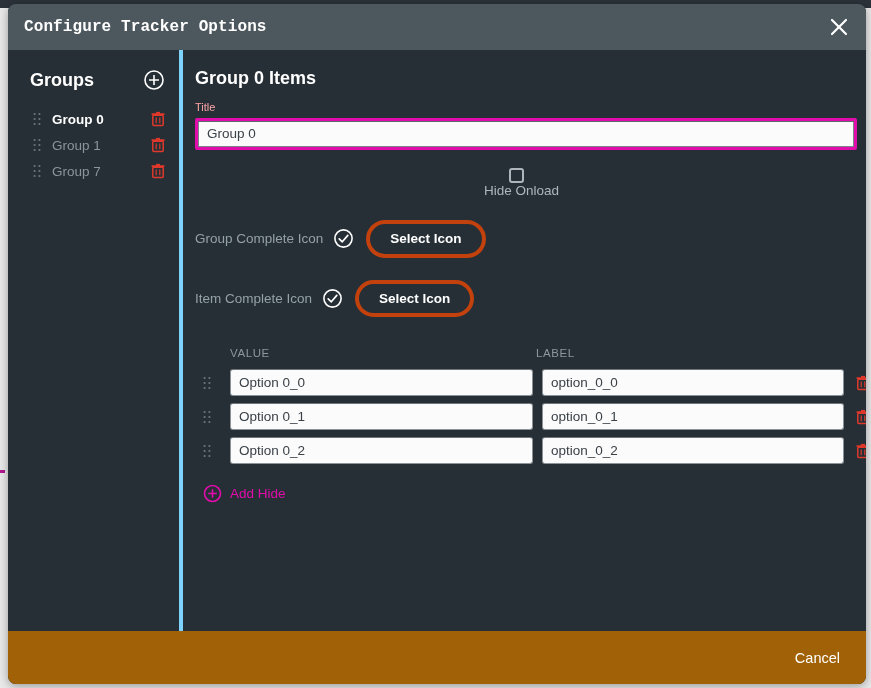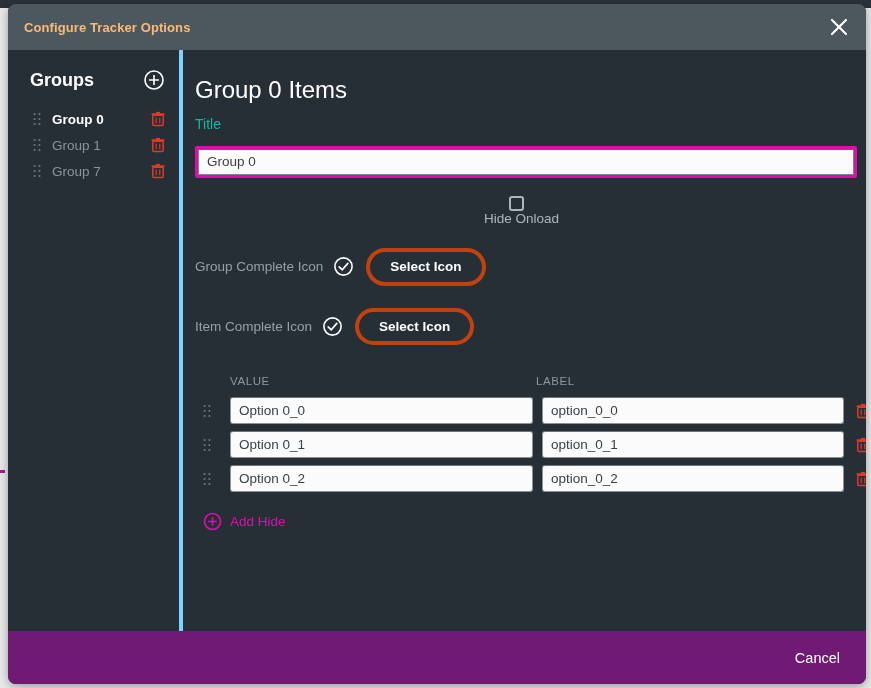--- a/index.html
+++ b/index.html
@@ -45,24 +45,25 @@
   .dlg-header {
     position: relative;
     height: 46px;
     flex: 0 0 46px;
     background: #4d585e;
     display: flex;
     align-items: center;
     padding: 0 14px 0 16px;
   }
   .dlg-title {
-    color: #fdba74;
-    font-size: 13px;
+    color: #ffffff;
+    font-size: 16px;
     font-weight: bold;
     letter-spacing: 0.1px;
+    font-family: Liberation Mono, monospace;
   }
   .close-btn {
     position: absolute;
     right: 12px;
     top: 50%;
     transform: translateY(-50%);
     width: 30px; height: 30px;
     display: flex;
     align-items: center;
     justify-content: center;
@@ -130,28 +131,28 @@
 
   
   .items-panel {
     flex: 1 1 auto;
     padding: 14px 18px 0 12px;
     box-sizing: border-box;
     min-width: 0;
   }
   .items-title {
     color: #ffffff;
-    font-size: 24px;
-    font-weight: normal;
-    margin: 12px 0 12px 0;
+    font-size: 18px;
+    font-weight: bold;
+    margin: 4px 0 12px 0;
   }
   .field-label {
-    color: #14b8a6;
-    font-size: 14px;
-    margin-bottom: 14px;
+    color: #fca5a5;
+    font-size: 11px;
+    margin-bottom: 5px;
   }
 
   .title-input-wrap {
     border: 3px solid #e20cac;
     border-radius: 2px;
     padding: 0;
     width: 662px;
     box-sizing: border-box;
   }
   .text-input {
@@ -283,21 +284,21 @@
   .add-item-icon { display: block; margin-right: 8px; }
   .add-item-label {
     color: #e20cac;
     font-size: 13.5px;
   }
 
   
   .dlg-footer {
     flex: 0 0 53px;
     height: 53px;
-    background: #701a75;
+    background: #a16207;
     display: flex;
     align-items: center;
     justify-content: flex-end;
     padding-right: 16px;
   }
   .cancel-btn {
     background: transparent;
     border: none;
     color: #ffffff;
     font-family: "Liberation Sans", sans-serif;

